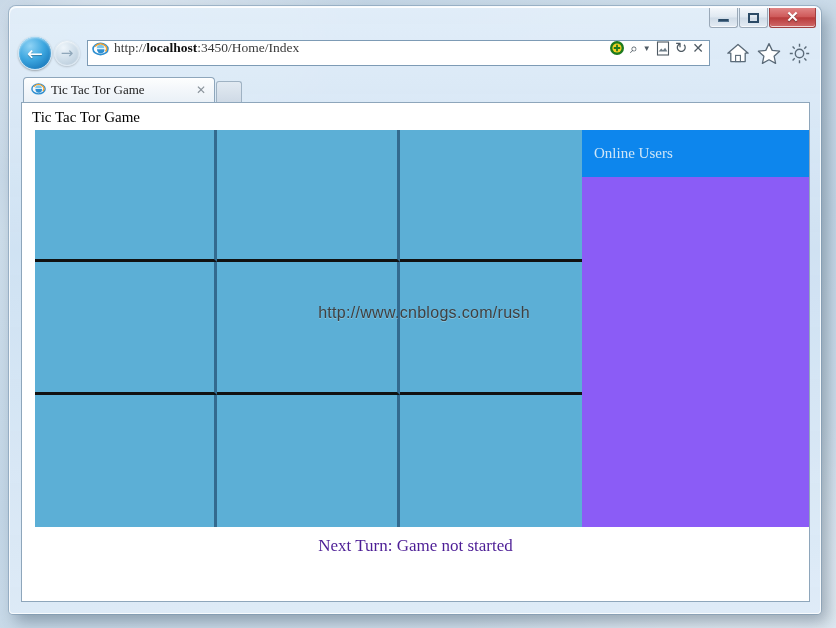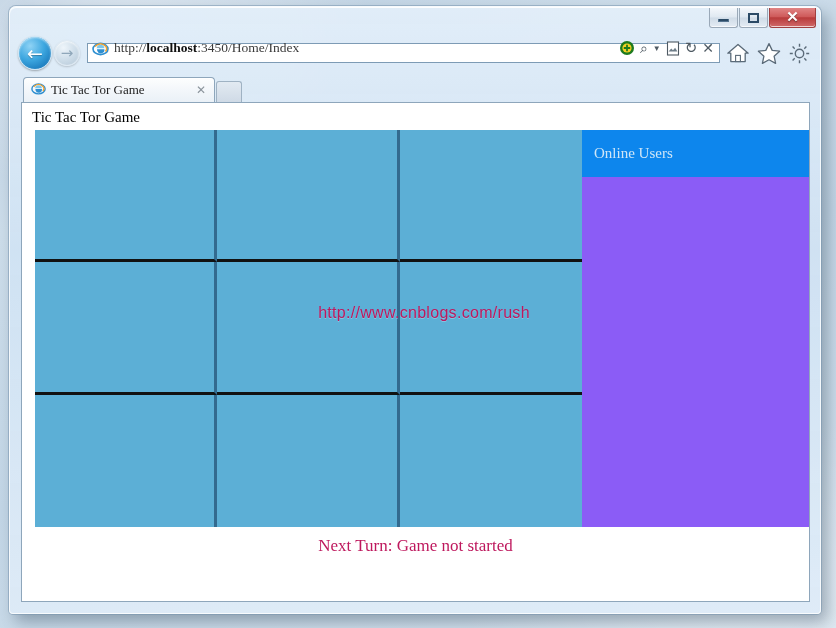--- a/index.html
+++ b/index.html
@@ -126,22 +126,22 @@
     font-size: 19px;
     line-height: 1;
     color: #fff;
     font-family: "DejaVu Sans", sans-serif;
     text-shadow: 0 1px 1px rgba(0,0,0,.28);
   }
   .navbtn.fwd .arrow { font-size: 15px; color: #8fa7ba; text-shadow: none; }
 
   .addressbar {
     flex: 1;
-    height: 20px;
-    margin: 0 6px 0 7px;
+    height: 26px;
+    margin: 0 16px 0 7px;
     background: #fff;
     border: 1px solid #7d9bb5;
     display: flex;
     align-items: center;
     padding: 0 2px 10px 4px;
     min-width: 0;
   }
   .ie-favicon {
     width: 17px; height: 17px;
     flex: none;
@@ -271,21 +271,21 @@
   .cell.c3, .cell.c6, .cell.c9 { border-right: none; }
   .cell.c7, .cell.c8, .cell.c9 { border-bottom: none; }
 
   .watermark {
     position: absolute;
     left: 0; right: 4px;
     top: 174px;
     text-align: center;
     font-family: "Liberation Sans", sans-serif;
     font-size: 16px;
-    color: #be185d;
+    color: #404040;
     letter-spacing: .3px;
     pointer-events: none;
     text-shadow: 0 1px 0 rgba(255,255,255,.25);
   }
 
   
   .users-panel {
     position: absolute;
     left: 547px; top: 0;
     width: 235px;
@@ -305,21 +305,21 @@
     color: #cfe6f7;
   }
   .users-list {
     padding: 6px 10px;
   }
 
   .status {
     text-align: center;
     font-family: "Liberation Serif", serif;
     font-size: 17px;
-    color: #be185d;
+    color: #4c1d95;
     padding-top: 7px;
   }
 </style>
 </head>
 <body>
 
 <div class="desktop-glow"></div>
 <div class="desktop-glow2"></div>
 
 <div class="window">

